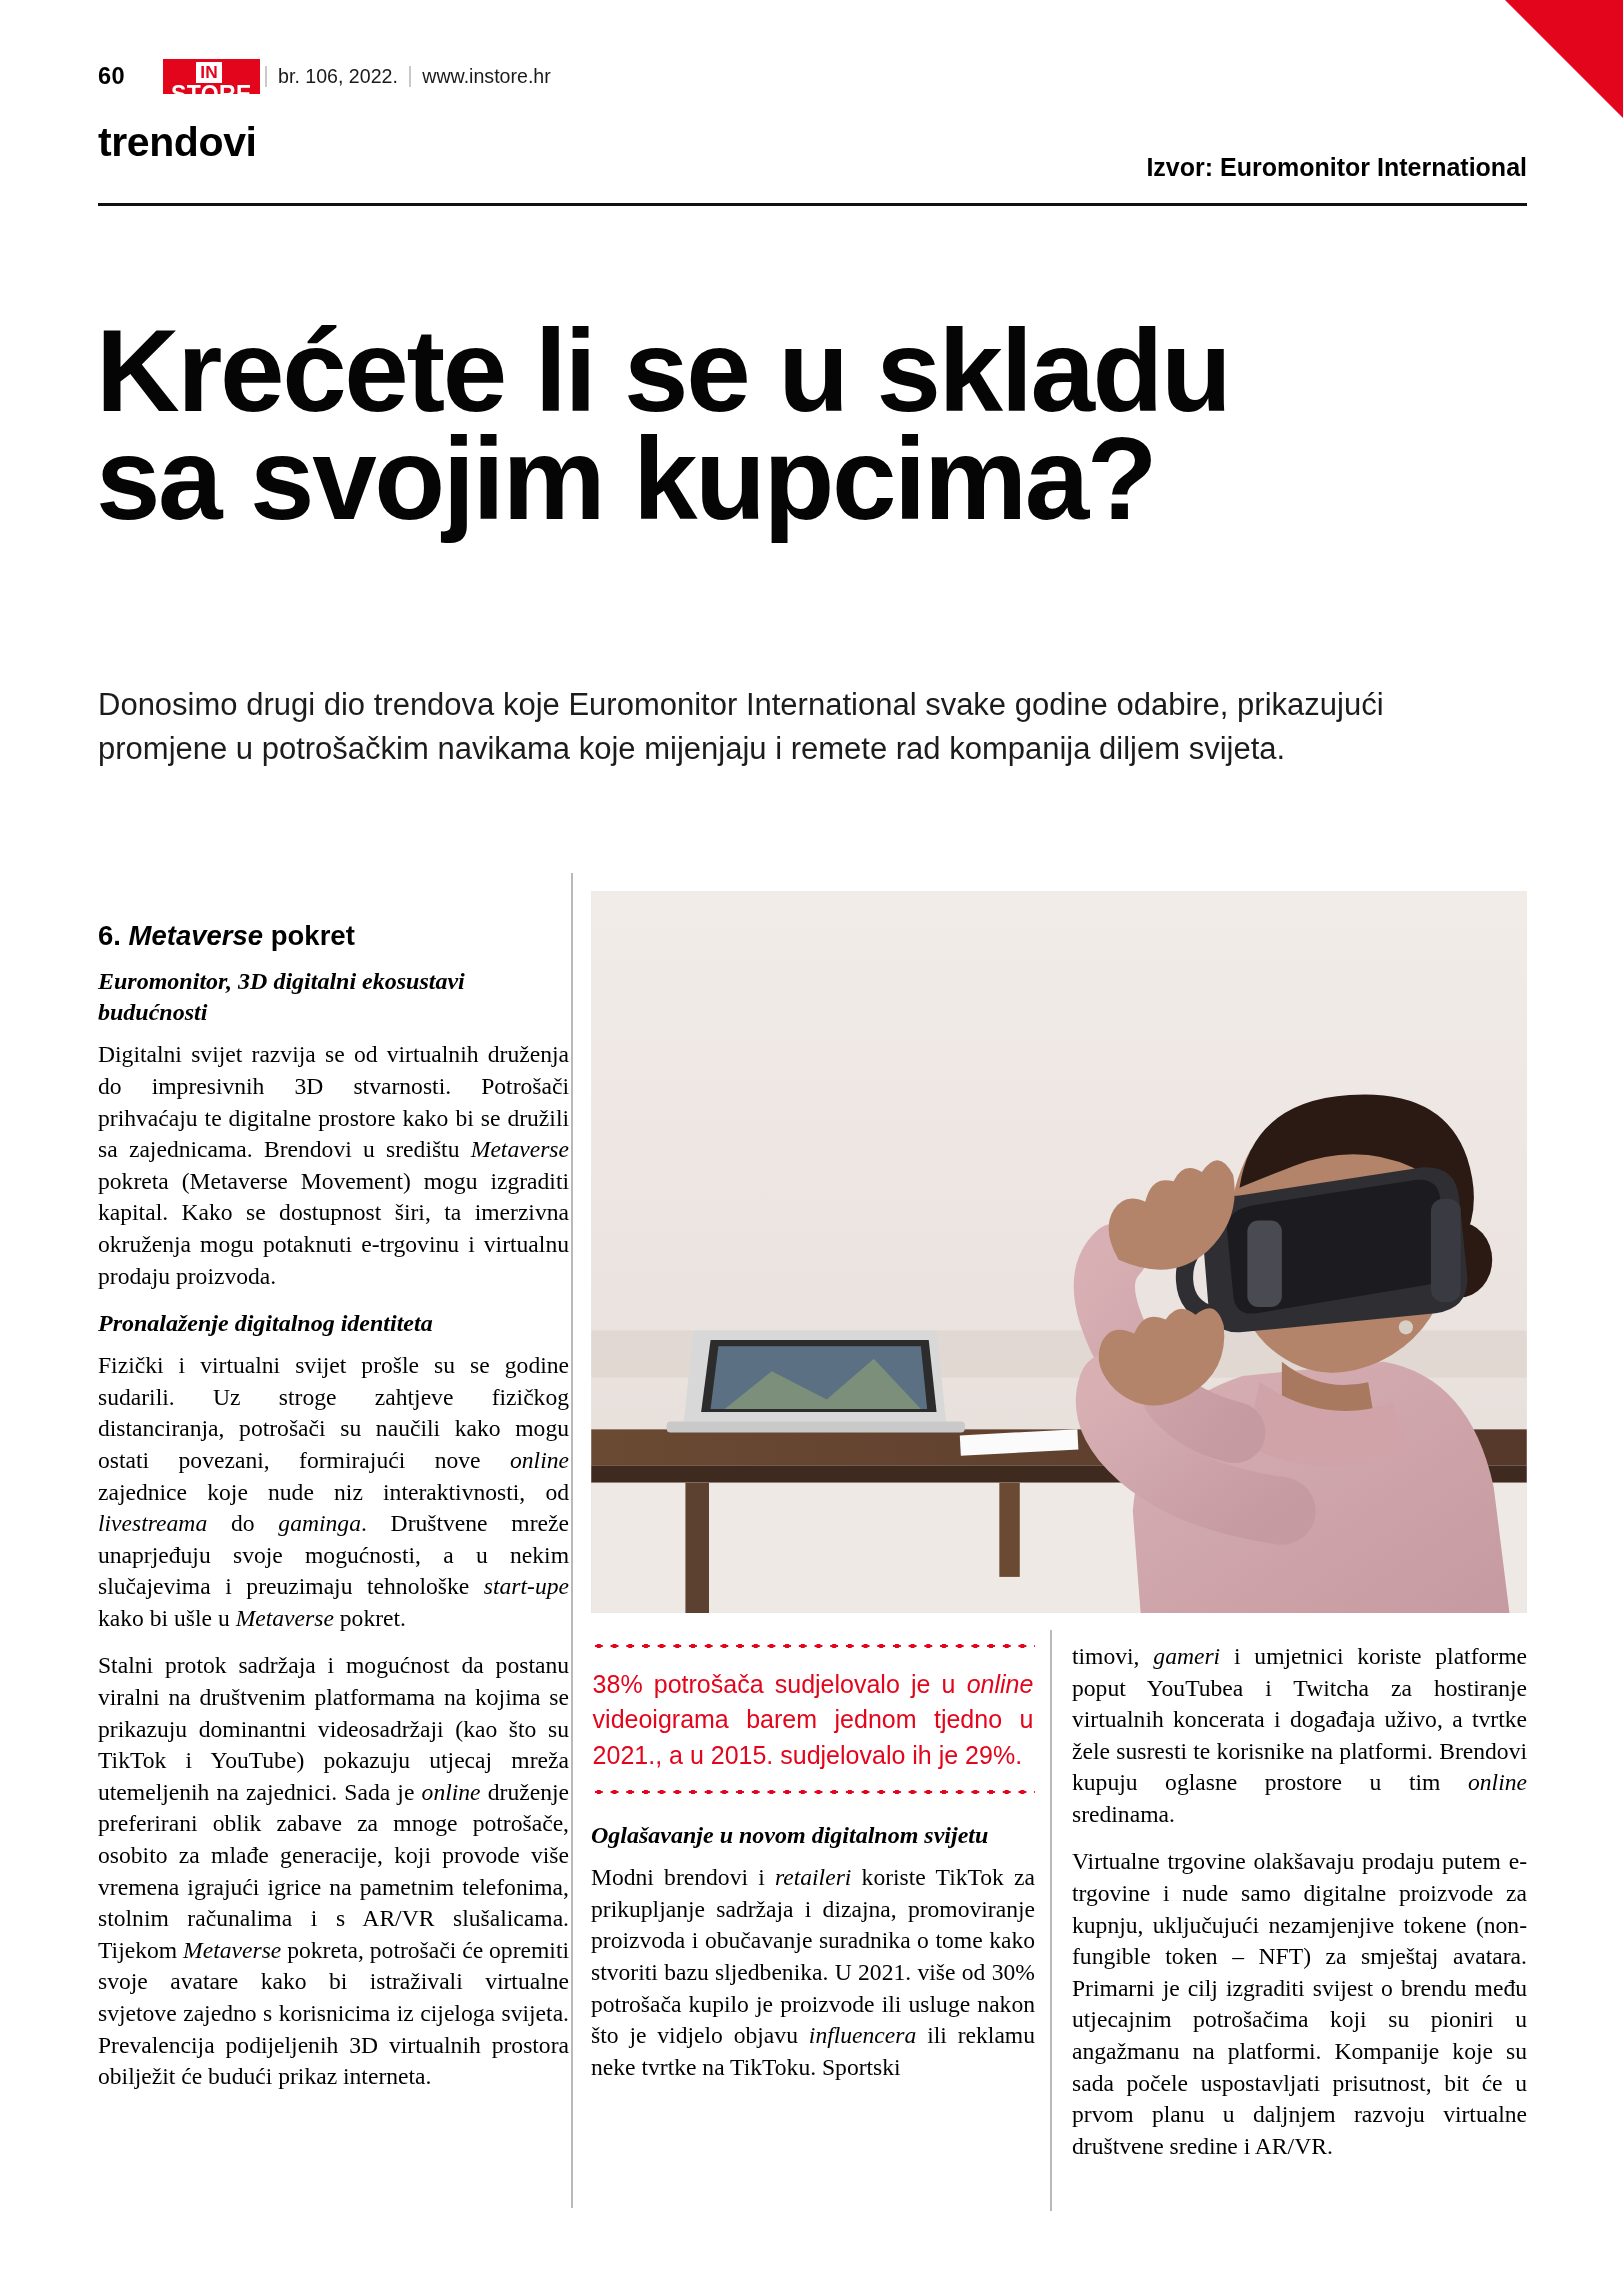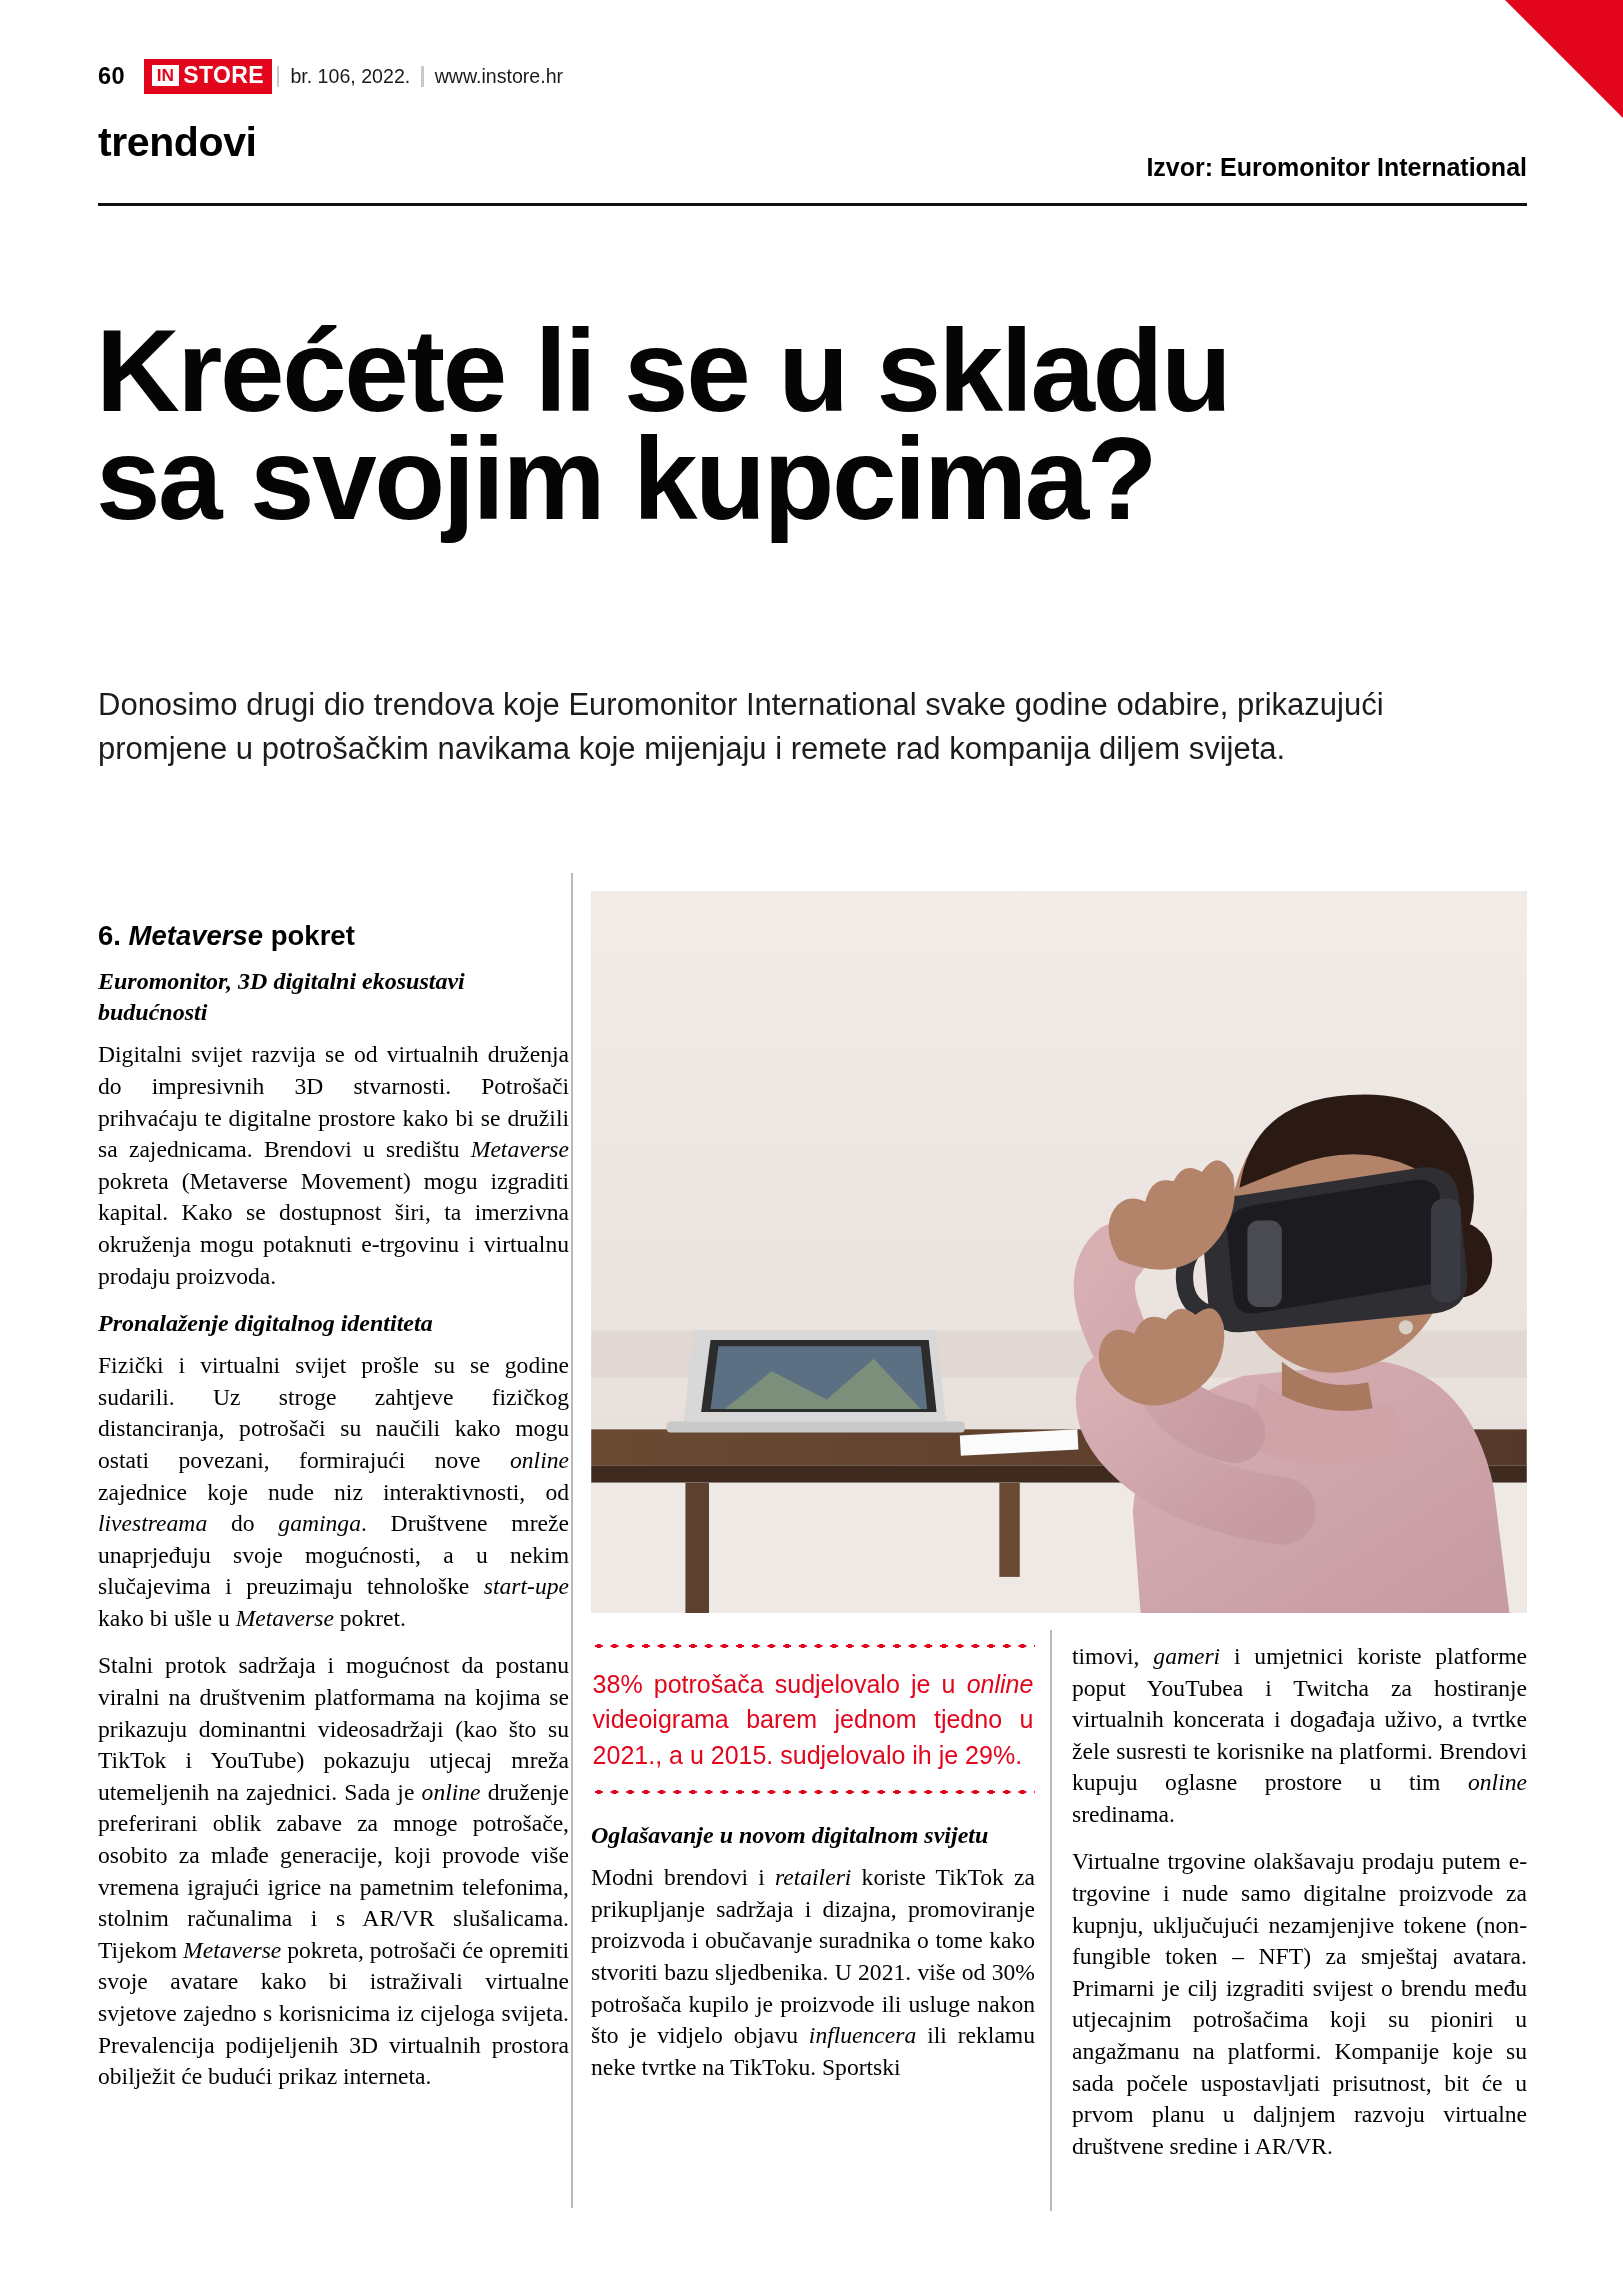--- a/index.html
+++ b/index.html
@@ -28,28 +28,29 @@
     width: 1429px;
     height: 55px;
     display: flex;
     align-items: center;
   }
   .folio {
     font-family: "Liberation Sans", sans-serif;
     font-weight: bold;
     font-size: 23.6px;
     letter-spacing: 0.4px;
-    margin-right: 19px;
+    margin-right: 38px;
   }
   .logo-block {
     display: flex;
     align-items: center;
     background: #e3051b;
     padding: 3.1px 7.9px 4.7px 7.9px;
     height: 35px;
+    flex-direction: column;
   }
   .logo-in {
     background: #ffffff;
     color: #e3051b;
     font-family: "Liberation Sans", sans-serif;
     font-weight: bold;
     font-size: 17.3px;
     padding: 1.6px 4.7px;
     line-height: 1;
     margin-right: 4.7px;

